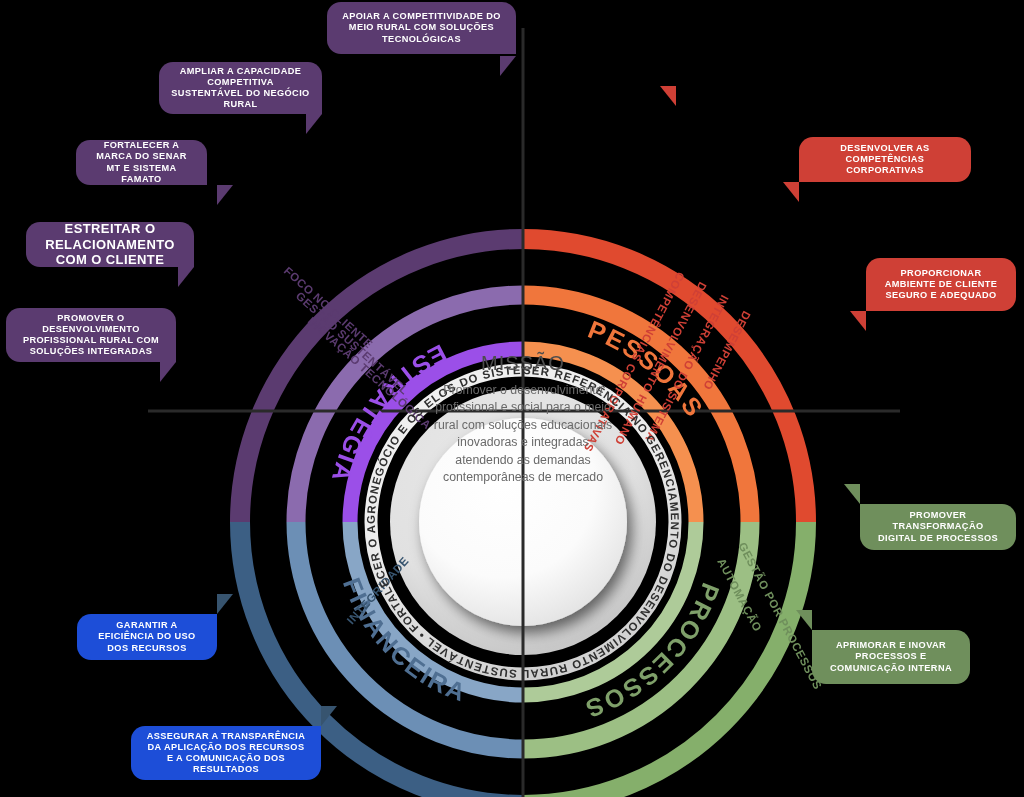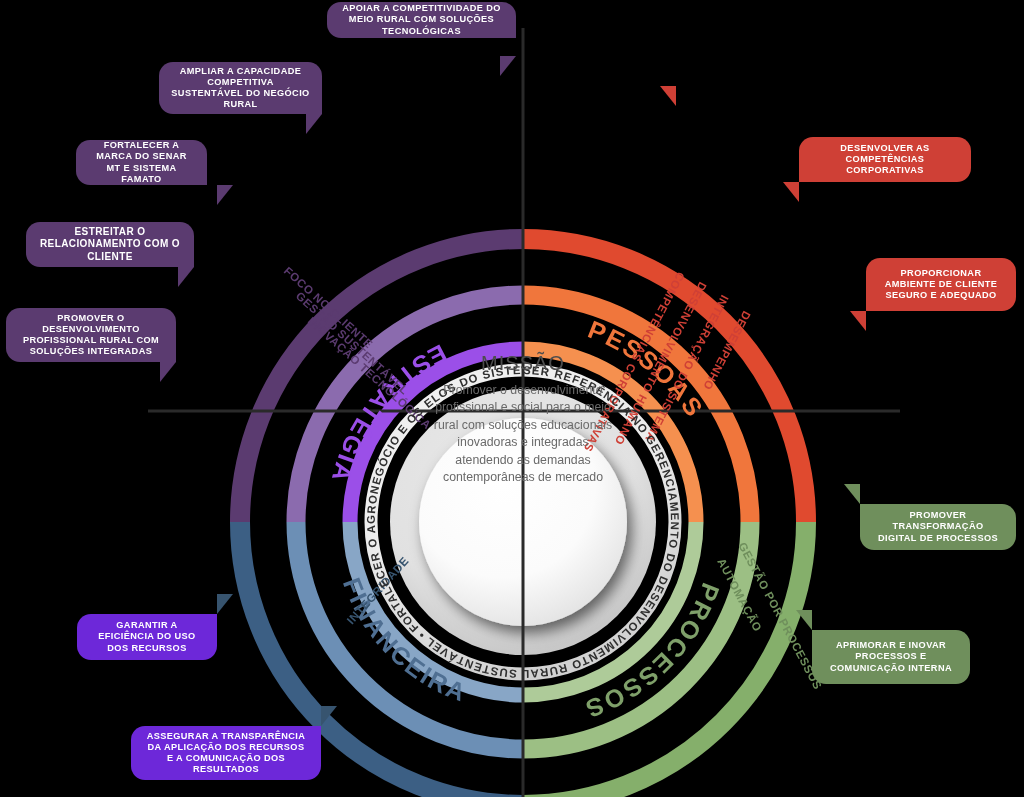--- a/index.html
+++ b/index.html
@@ -12,21 +12,21 @@
   .callout{position:absolute;box-sizing:border-box;
            display:flex;align-items:center;justify-content:center;
            text-align:center;color:#fff;font-weight:bold;
            letter-spacing:.4px;line-height:1.22;
            padding:9px 12px;}
   .callout span{display:block;}
 
   .c-purple{background:#5b3b70;}
   .c-red{background:#cf4036;}
   .c-green{background:#6f8f5c;}
-  .c-blue{background:#6d28d9;justify-content:flex-end;}
+  .c-blue{background:#1d4ed8;justify-content:flex-end;}
 
   .missao-wrap{position:absolute;left:433px;top:352px;width:180px;
                text-align:center;color:#595959;}
   .missao-title{font-size:20px;letter-spacing:1px;color:#4d4d4d;margin-bottom:7px;
                 font-weight:normal;}
   .missao-body{font-size:12.3px;line-height:1.42;color:#6a6a6a;}
 </style>
 </head>
 <body>
 
@@ -132,21 +132,21 @@
     <text font-family="Liberation Sans, sans-serif" font-weight="bold" font-size="11.4" letter-spacing="1.1" fill="#2f2f2f">
       <textPath href="#pVision" startOffset="0%">SER REFERÊNCIA NO GERENCIAMENTO DO DESENVOLVIMENTO RURAL SUSTENTÁVEL • FORTALECER O AGRONEGÓCIO E OS ELOS DO SISTEMA SINDICAL RURAL • </textPath>
     </text>
   </svg>
 
   <div class="missao-wrap">
     <div class="missao-title">MISSÃO</div>
     <div class="missao-body">Promover o desenvolvimento profissional e social para o meio rural com soluções educacionais inovadoras e integradas atendendo as demandas contemporâneas de mercado</div>
   </div>
 
-  <div class="callout c-purple" style="left:327px;top:2px;width:189px;height:36px;font-size:9.2px;
+  <div class="callout c-purple" style="left:327px;top:2px;width:189px;height:52px;font-size:9.2px;
               border-radius:14px 14px 0 14px;">
     <span>APOIAR A COMPETITIVIDADE DO MEIO RURAL COM SOLUÇÕES TECNOLÓGICAS</span>
   </div>
   <svg class="layer">
     <path d="M 500,56 L 516,56 L 500,76 Z" fill="#5b3b70"></path>
   </svg>
 
   <div class="callout c-purple" style="left:159px;top:62px;width:163px;height:52px;font-size:9.2px;
               border-radius:14px 14px 0 14px;">
     <span>AMPLIAR A CAPACIDADE COMPETITIVA SUSTENTÁVEL DO NEGÓCIO RURAL</span>
@@ -156,21 +156,21 @@
   </svg>
 
   <div class="callout c-purple" style="left:76px;top:140px;width:131px;height:45px;font-size:9.2px;
               border-radius:14px 14px 0 14px;">
     <span>FORTALECER A MARCA DO SENAR MT E SISTEMA FAMATO</span>
   </div>
   <svg class="layer">
     <path d="M 217,185 L 233,185 L 217,205 Z" fill="#5b3b70"></path>
   </svg>
 
-  <div class="callout c-purple" style="left:26px;top:222px;width:168px;height:45px;font-size:10px;
+  <div class="callout c-purple" style="left:26px;top:222px;width:168px;height:45px;font-size:13px;
               border-radius:14px 14px 0 14px;">
     <span>ESTREITAR O RELACIONAMENTO COM O CLIENTE</span>
   </div>
   <svg class="layer">
     <path d="M 178,267 L 194,267 L 178,287 Z" fill="#5b3b70"></path>
   </svg>
 
   <div class="callout c-purple" style="left:6px;top:308px;width:170px;height:54px;font-size:9.2px;
               border-radius:14px 14px 0 14px;">
     <span>PROMOVER O DESENVOLVIMENTO PROFISSIONAL RURAL COM SOLUÇÕES INTEGRADAS</span>

